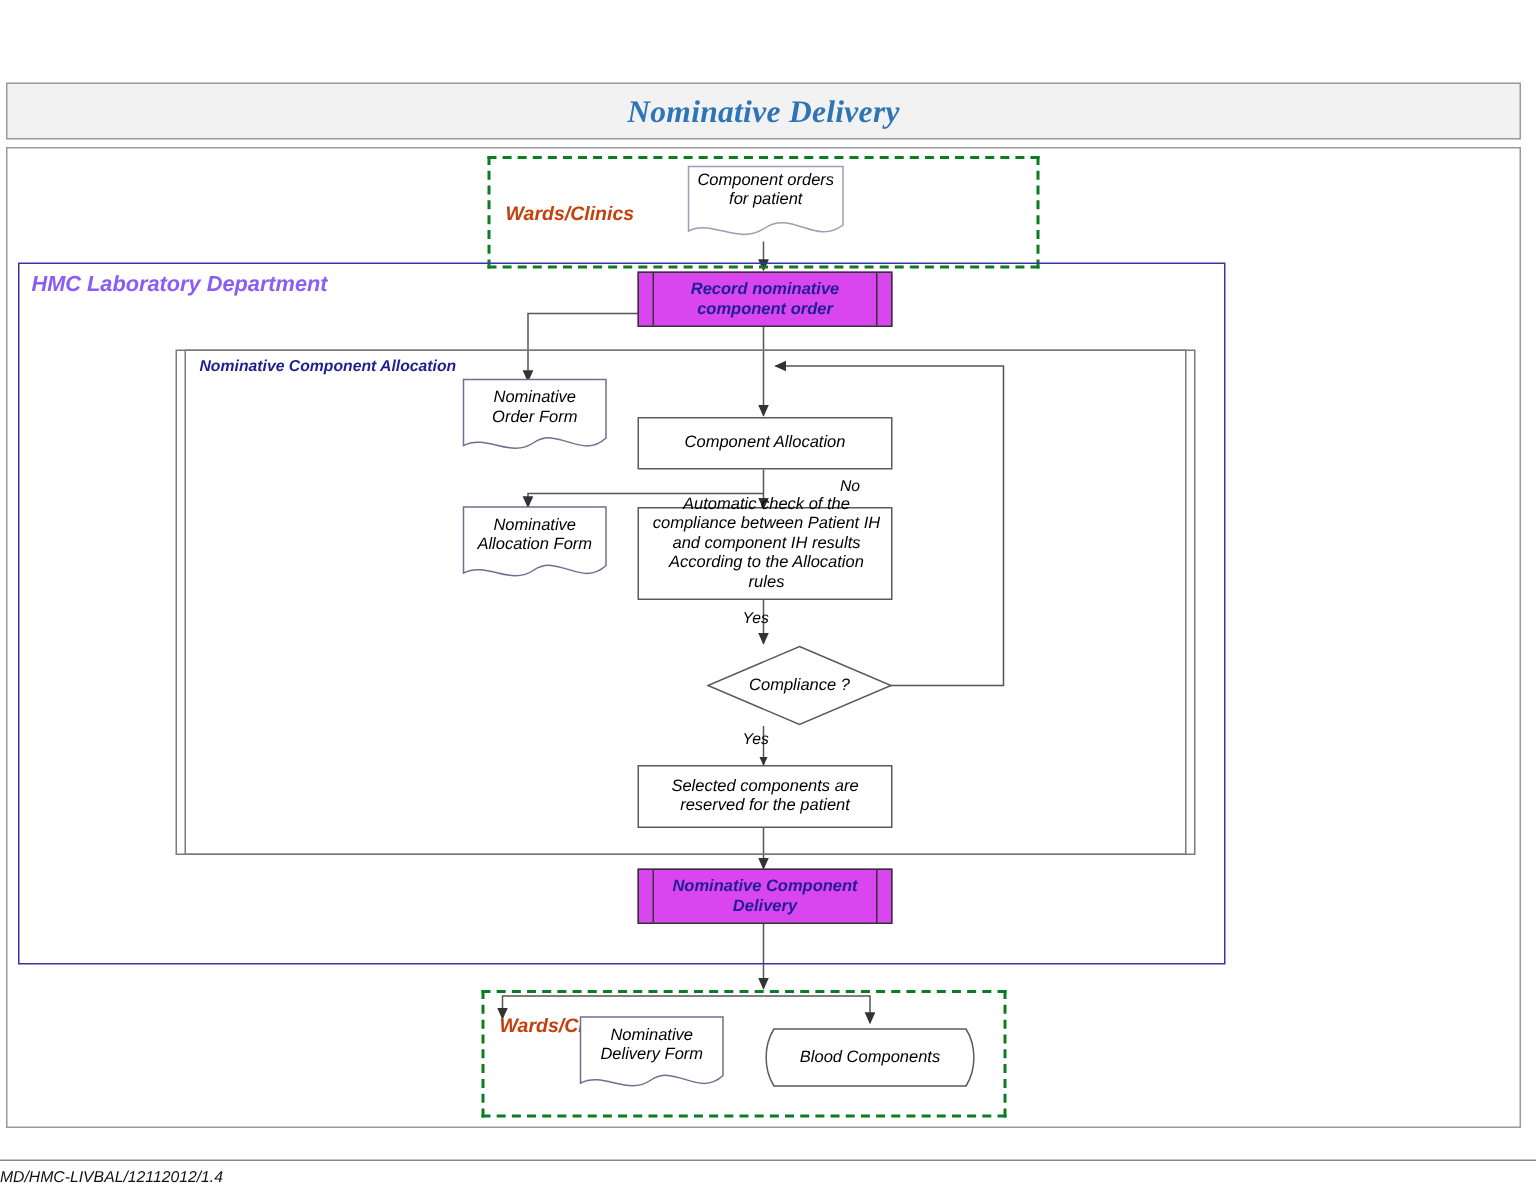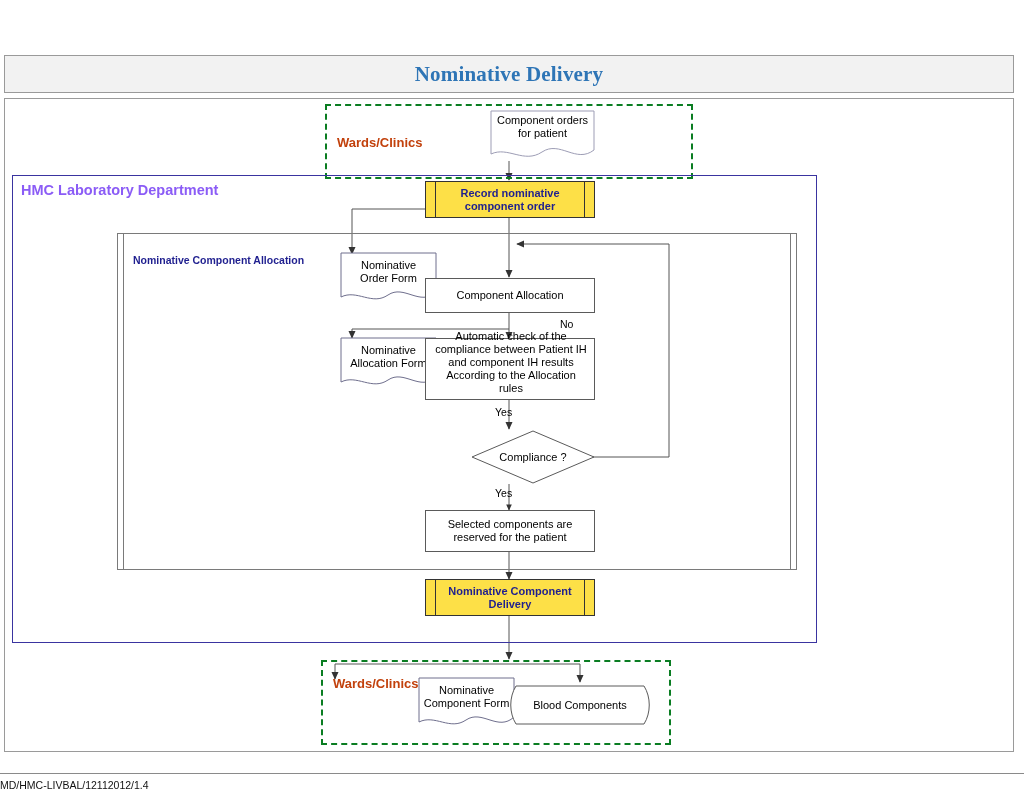--- a/index.html
+++ b/index.html
@@ -1,19 +1,19 @@
 <!DOCTYPE html>
 <html><head>
 <meta charset="utf-8">
 <style>
   html,body{margin:0;padding:0;background:#ffffff;}
   body{width:1024px;height:789px;position:relative;
        font-family:"Liberation Sans", sans-serif;-webkit-font-smoothing:none;}
 
-  #stage{position:absolute;left:0;top:0;width:1024px;height:789px;overflow:hidden;background:#fff;}
+  #stage{position:absolute;left:0;top:0;width:1024px;height:789px;overflow:hidden;background:#fff;font-style:italic;}
 
   
   .titlebar{position:absolute;left:4px;top:55px;width:1010px;height:38px;
             background:#f2f2f2;border:1px solid #9a9a9a;box-sizing:border-box;}
   .titlebar .ttl{position:absolute;left:0;top:0;width:100%;height:100%;
             display:flex;align-items:center;justify-content:center;
             font-family:"Liberation Serif", serif;font-weight:bold;font-size:21px;
             color:#2e75b6;letter-spacing:.2px;}
 
   
@@ -25,35 +25,35 @@
   .lane-green .lane-label{position:absolute;left:10px;top:50%;transform:translateY(-50%);
          font-weight:bold;font-size:13px;color:#c2410c;white-space:nowrap;}
   .lane-green.bottom .lane-label{top:14px;transform:none;}
 
   .lane-blue{position:absolute;border:1.5px solid #3a34a0;box-sizing:border-box;background:transparent;}
   .lane-blue .lane-label{position:absolute;left:8px;top:6px;
          font-weight:bold;font-size:14.5px;color:#8b5cf6;white-space:nowrap;}
 
   .grp-outer{position:absolute;border:1px solid #7a7a7a;box-sizing:border-box;}
   .grp-inner{position:absolute;border:1px solid #7a7a7a;box-sizing:border-box;}
-  .grp-label{position:absolute;font-weight:bold;font-size:10.5px;color:#1f1f8f;white-space:nowrap;margin-top:16px;}
+  .grp-label{position:absolute;font-weight:bold;font-size:10.5px;color:#1f1f8f;white-space:nowrap;}
 
   
   .node{position:absolute;box-sizing:border-box;display:flex;align-items:center;
         justify-content:center;text-align:center;line-height:1.18;}
 
   .proc{border:1px solid #5a5a5a;background:#fff;font-size:11px;color:#000;}
 
-  .predef{border:1px solid #333;background:#fde047;font-size:11px;font-weight:bold;color:#1f1f8f;text-align:center;}
+  .predef{border:1px solid #333;background:#d946ef;font-size:11px;font-weight:bold;color:#1f1f8f;text-align:center;}
   .predef::before,.predef::after{content:"";position:absolute;top:0;bottom:0;width:0;
         border-left:1px solid #333;}
   .predef::before{left:9px;}
   .predef::after{right:9px;}
 
-  .docnode{position:absolute;margin-left:32px;}
+  .docnode{position:absolute;}
   .docnode svg{position:absolute;left:0;top:0;}
   .docnode .dtxt{position:absolute;left:0;top:0;width:100%;
         display:flex;align-items:flex-start;justify-content:center;text-align:center;
         font-size:11px;color:#000;line-height:1.2;}
 
   .tapenode{position:absolute;}
   .tapenode svg{position:absolute;left:0;top:0;}
   .tapenode .ttxt{position:absolute;left:0;top:0;width:100%;height:100%;
         display:flex;align-items:center;justify-content:center;text-align:center;
         font-size:11px;color:#000;}
@@ -217,21 +217,21 @@
       <div class="lane-label">Wards/Clinics</div>
     </div>
 
     <div class="docnode" style="left:381px;top:578px;width:97px;height:53px;">
       <svg width="97" height="53" viewBox="0 0 97 53">
         <path d="M1,1 L96,1 L96,40 C80,55 64,32 48,43 C32,54 17,37 1,45 Z" fill="#ffffff" stroke="#6f6f8d" stroke-width="1"></path>
       </svg>
       <div class="dtxt" style="padding-top:7px;">
         <div>
           <div>Nominative</div>
-          <div>Component Form</div>
+          <div>Delivery Form</div>
         </div>
       </div>
     </div>
 
     <div class="tapenode" style="left:501px;top:584px;width:148px;height:44px;">
       <svg width="148" height="44" viewBox="0 0 148 44">
         <path d="M10,3 C3,14 3,30 10,41 L138,41 C145,30 145,14 138,3 Z" fill="#ffffff" stroke="#5a5a5a" stroke-width="1"></path>
       </svg>
       <div class="ttxt">Blood Components</div>
     </div>

